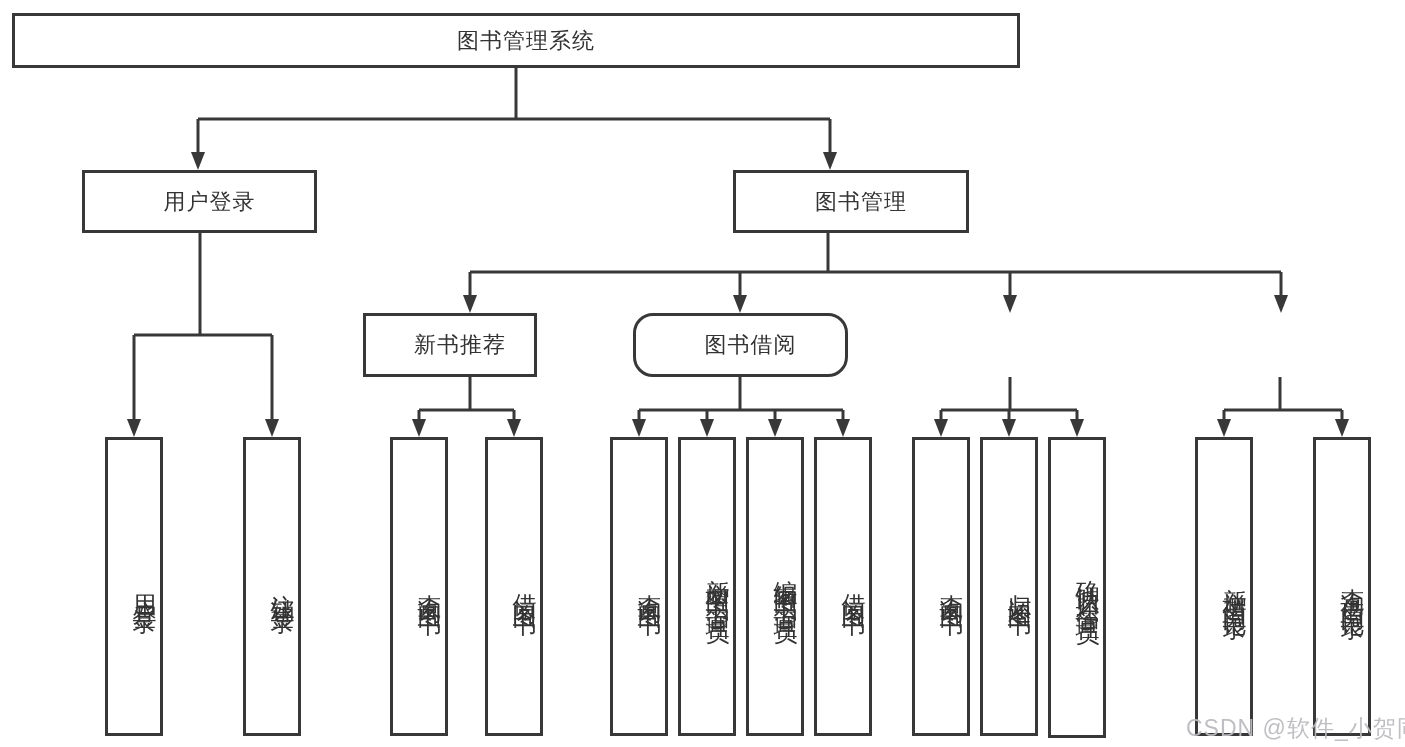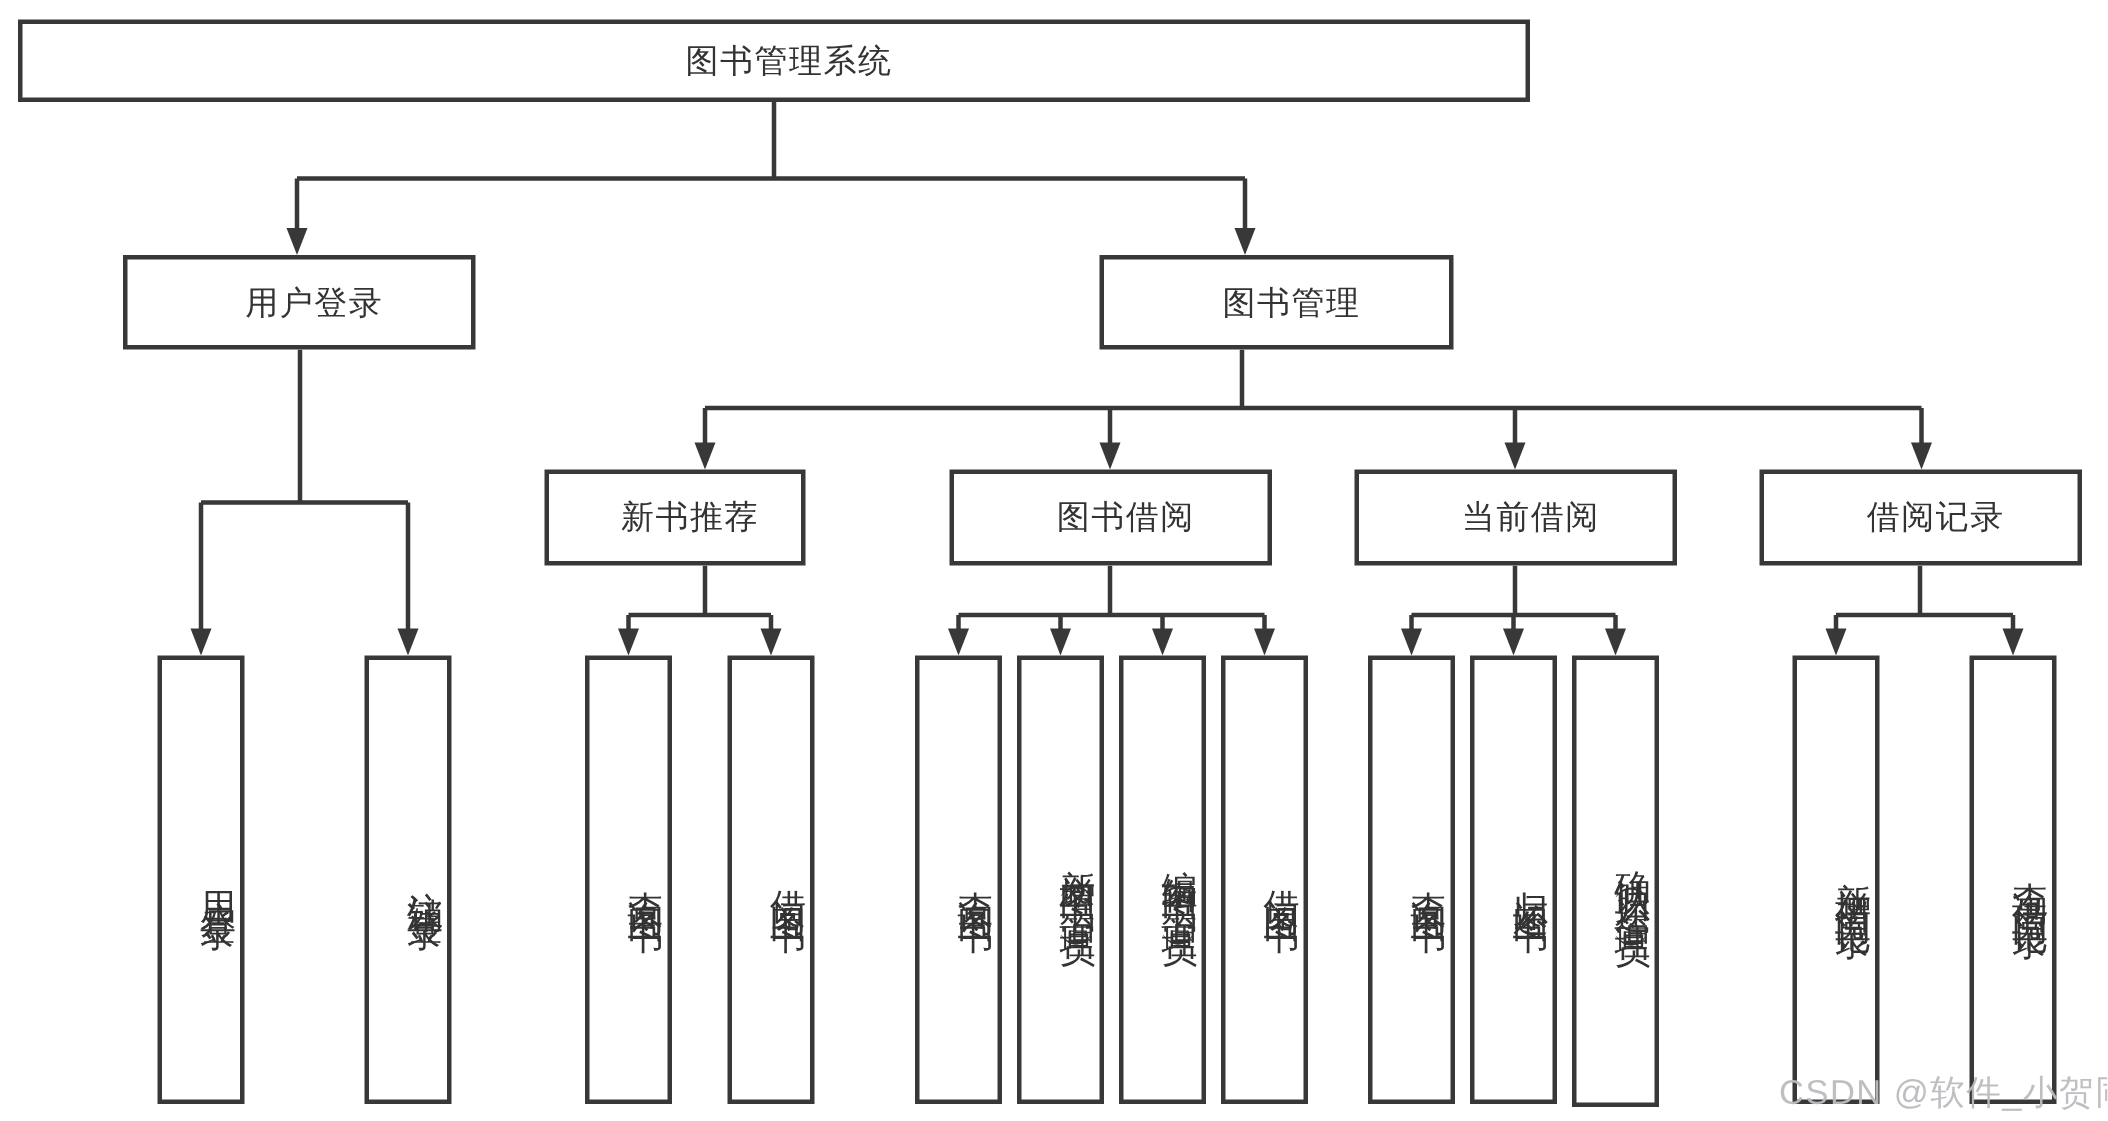--- a/index.html
+++ b/index.html
@@ -108,28 +108,22 @@
   <div class="box hbox" style="left:82px; top:170px; width:235px; height:63px;">
     <span>用户登录</span>
   </div>
   <div class="box hbox" style="left:710px; top:170px; width:236px; height:63px;margin-left:23px;">
     <span>图书管理</span>
   </div>
 
   <div class="box hbox" style="left:363px; top:313px; width:174px; height:64px;">
     <span>新书推荐</span>
   </div>
-  <div class="box hbox" style="left:633px; top:313px; width:215px; height:64px;">
+  <div class="box hbox" style="left:633px; top:313px; width:215px; height:64px;border-radius:20px;">
     <span>图书借阅</span>
-  </div>
-  <div class="box hbox" style="left:903px; top:313px; width:215px; height:64px;">
-    <span>当前借阅</span>
-  </div>
-  <div class="box hbox" style="left:1173px; top:313px; width:215px; height:64px;">
-    <span>借阅记录</span>
   </div>
 
   <div class="box leaf" style="left:105px; top:437px; width:58px; height:299px;">
     <span>用户登录</span>
   </div>
   <div class="box leaf" style="left:243px; top:437px; width:58px; height:299px;">
     <span>注销登录</span>
   </div>
 
   <div class="box leaf" style="left:390px; top:437px; width:58px; height:299px;">

